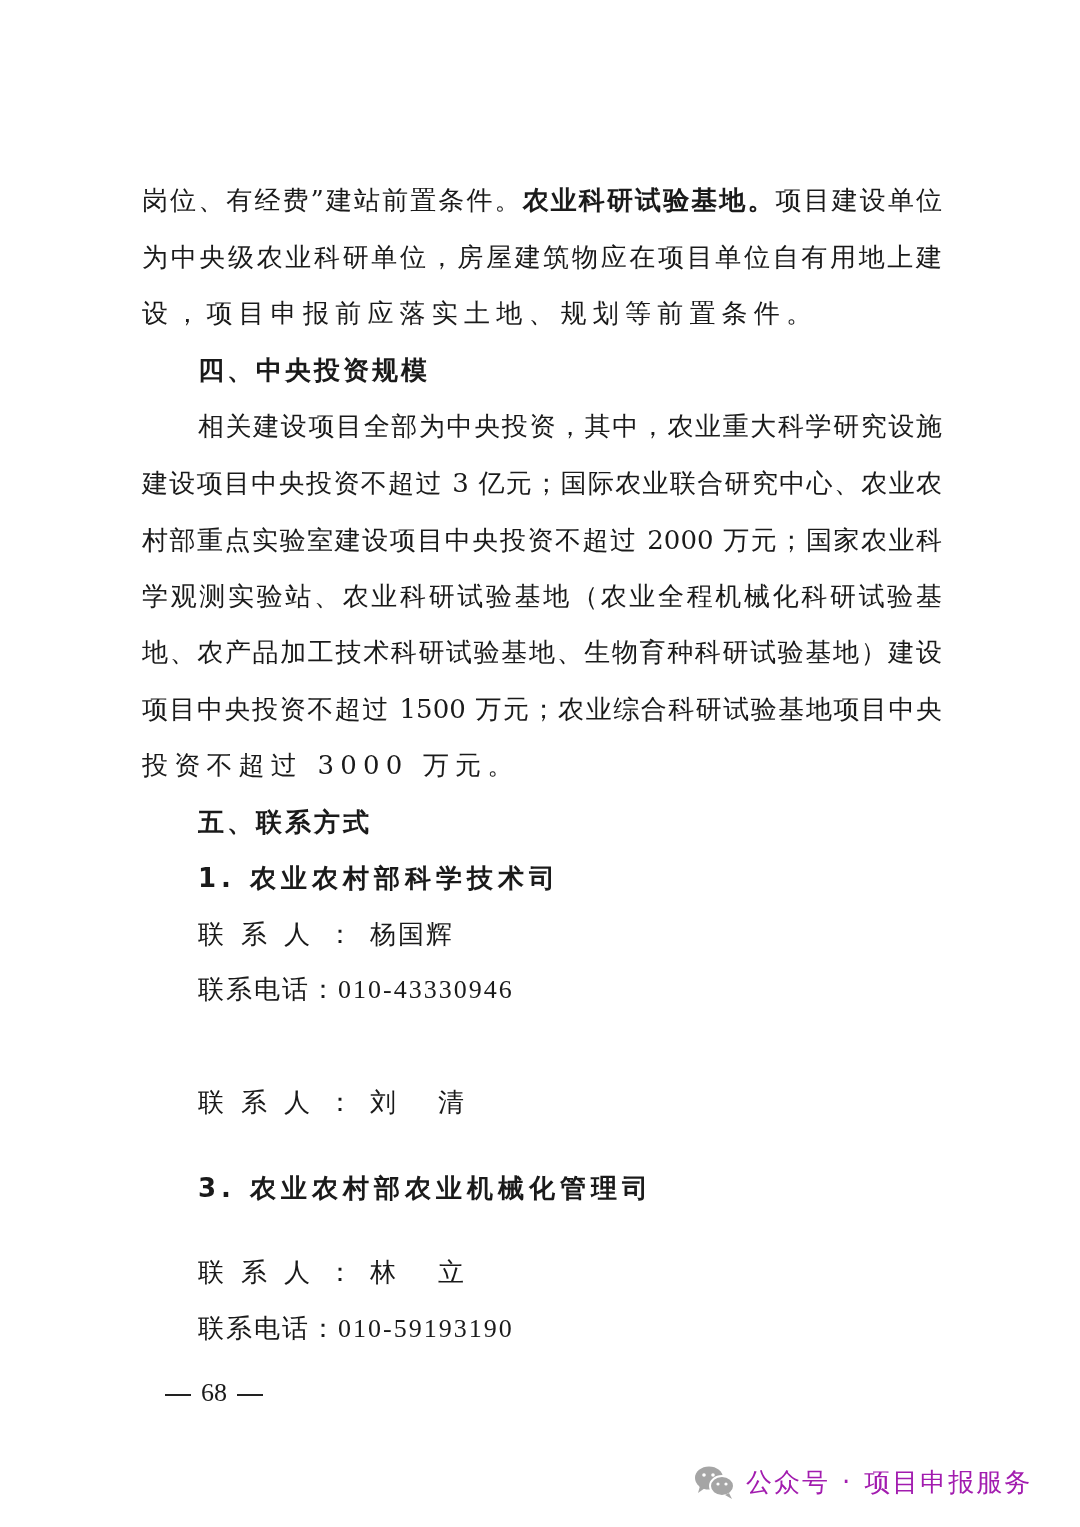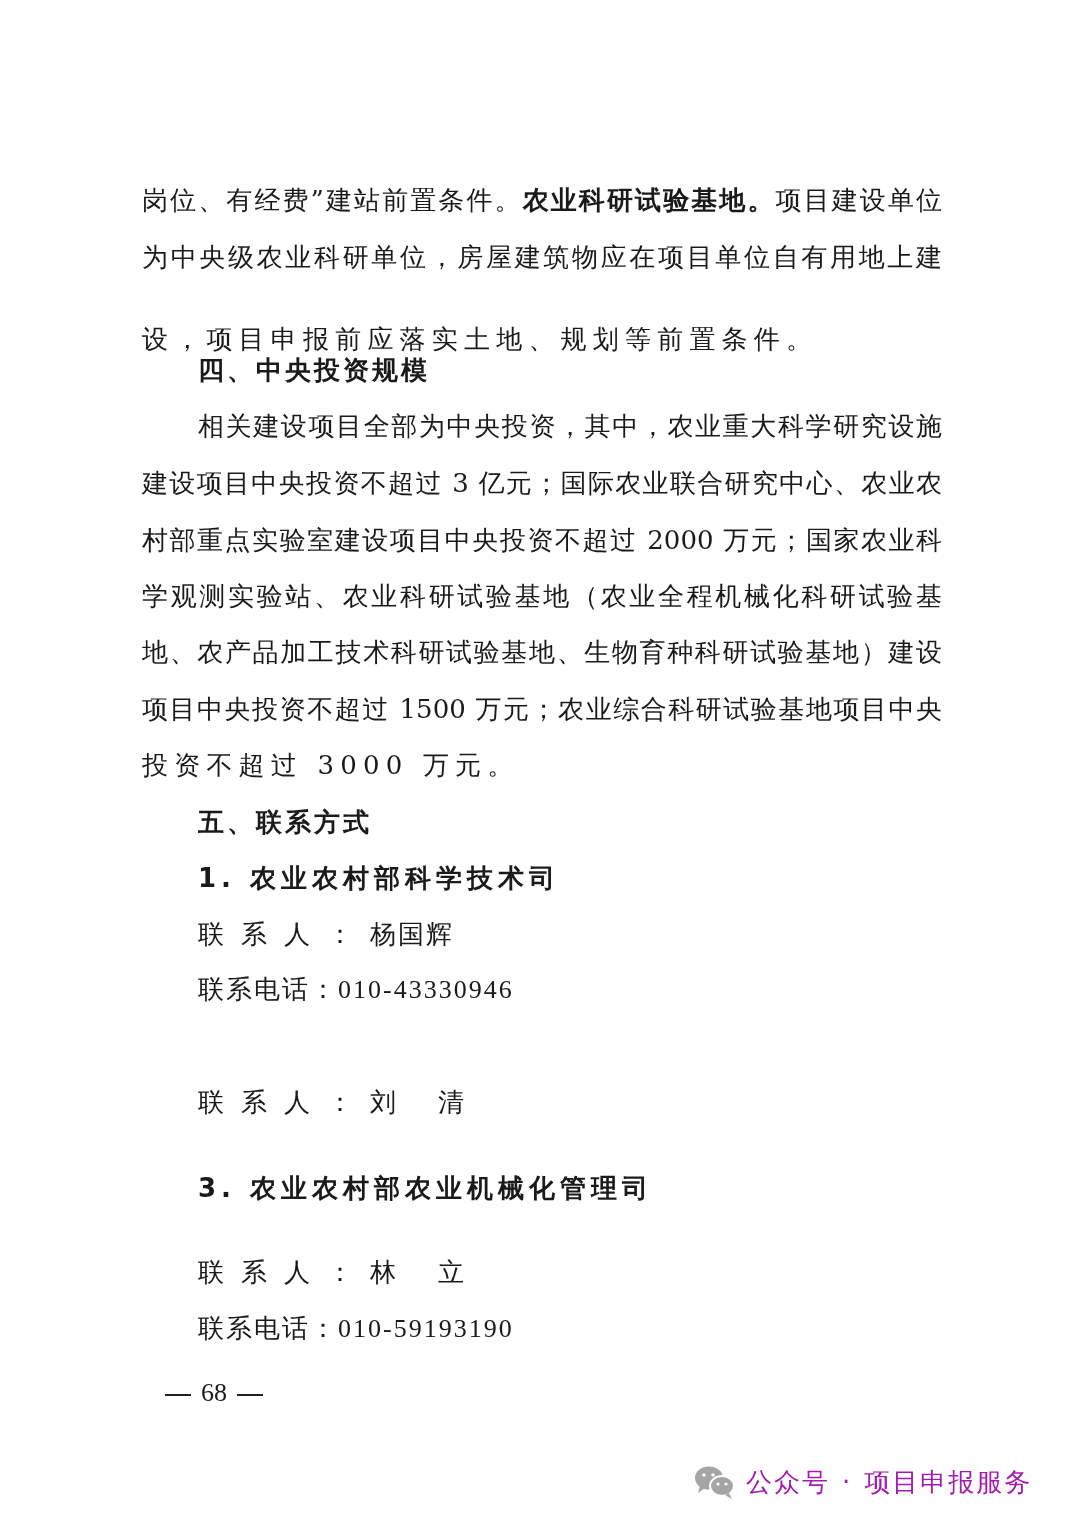--- a/index.html
+++ b/index.html
@@ -93,21 +93,21 @@
   </style>
 </head>
 <body>
 
 <div class="page">
 
   <div class="line justify" style="top:180px;">
     <span>岗位、有经费”建站前置条件。</span><span class="bold">农业科研试验基地。</span><span>项目建设单位</span>
   </div>
   <div class="line justify" style="top:237px;">为中央级农业科研单位，房屋建筑物应在项目单位自有用地上建</div>
-  <div class="line" style="top:293px;margin-top:26px;">设，项目申报前应落实土地、规划等前置条件。</div>
+  <div class="line" style="top:293px;">设，项目申报前应落实土地、规划等前置条件。</div>
 
   <div class="line indent heading" style="top:350px;">四、中央投资规模</div>
   <div class="line indent justify" style="top:406px;">相关建设项目全部为中央投资，其中，农业重大科学研究设施</div>
   <div class="line justify" style="top:463px;">建设项目中央投资不超过 3 亿元；国际农业联合研究中心、农业农</div>
   <div class="line justify" style="top:520px;">村部重点实验室建设项目中央投资不超过 2000 万元；国家农业科</div>
   <div class="line justify" style="top:576px;">学观测实验站、农业科研试验基地（农业全程机械化科研试验基</div>
   <div class="line justify" style="top:632px;">地、农产品加工技术科研试验基地、生物育种科研试验基地）建设</div>
   <div class="line justify" style="top:689px;">项目中央投资不超过 1500 万元；农业综合科研试验基地项目中央</div>
   <div class="line" style="top:745px;">投资不超过 3000 万元。</div>
 

